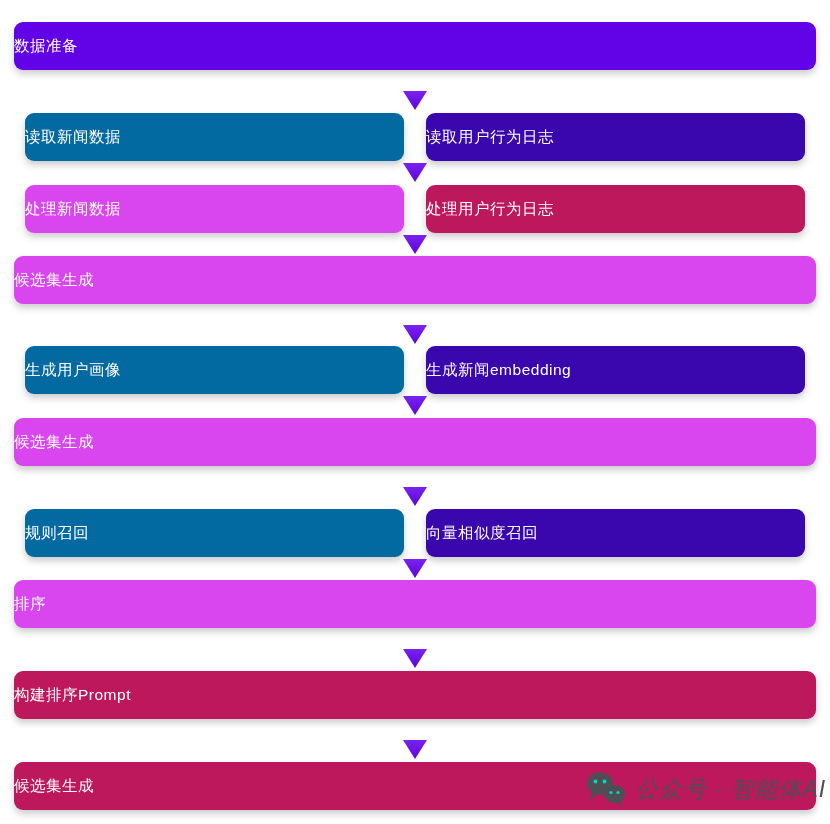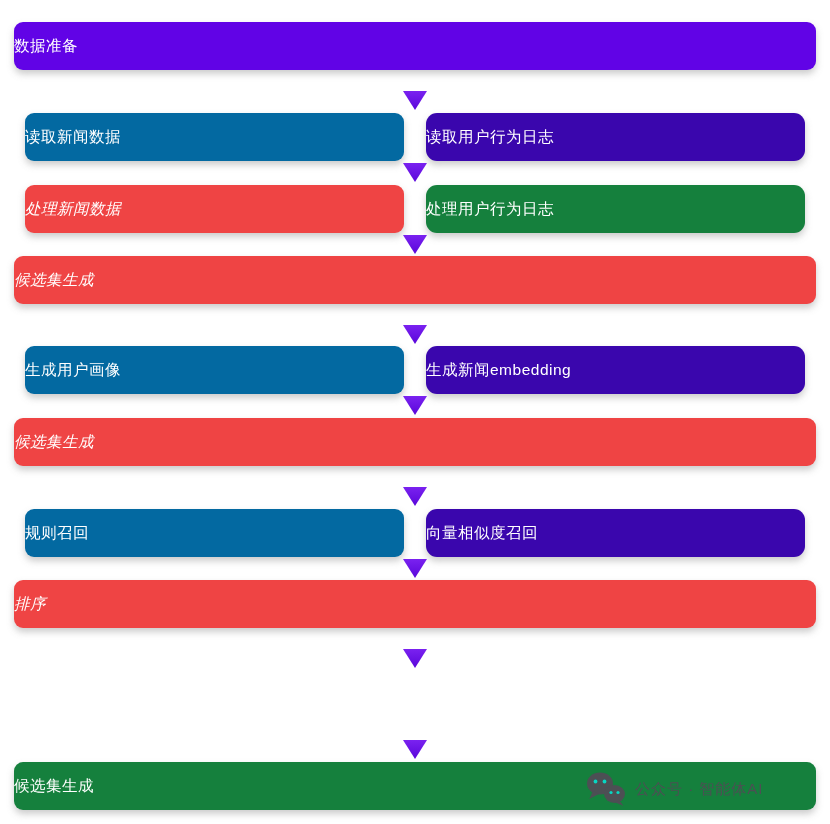--- a/index.html
+++ b/index.html
@@ -23,27 +23,27 @@
     align-items: center;
     justify-content: flex-start;
     color: #ffffff;
     font-size: 15.5px;
     letter-spacing: 0.5px;
     box-shadow: 0 4px 7px rgba(110, 110, 110, 0.35);
     box-sizing: border-box;
   }
   .full  { left: 14px; width: 802px; }
   .half-left  { left: 25px;  width: 379px; }
-  .half-right { left: 426px; width: 379px; border-radius: 11px; }
+  .half-right { left: 426px; width: 379px; }
 
   .c-violet      { background: #6103e6; }
   .c-lightpurple { background: #0369a1; }
   .c-darkpurple  { background: #3a06ad; }
-  .c-teal        { background: #ef4444; font-style: italic; }
-  .c-turquoise   { background: #15803d; }
+  .c-teal        { background: #d946ef; }
+  .c-turquoise   { background: #be185d; }
 
   .arrow {
     position: absolute;
     left: 403px;
     width: 24px;
     height: 19px;
     background: linear-gradient(180deg, #7a22f0 0%, #5a06da 100%);
     clip-path: polygon(0 0, 100% 0, 50% 100%);
   }
 
@@ -52,23 +52,24 @@
     left: 586px;
     top: 771px;
     height: 36px;
     display: flex;
     align-items: center;
     gap: 9px;
     color: #4d4f54;
     z-index: 5;
   }
   .watermark .wm-text {
-    font-size: 15px;
+    font-size: 23px;
     letter-spacing: 1px;
     white-space: nowrap;
+    font-style: italic;
   }
   .watermark svg { display: block; }
 </style>
 </head>
 <body>
 
 <div class="canvas">
 
   <div class="node full c-violet" style="top:22px">
     <span>数据准备</span>
@@ -123,20 +124,23 @@
   </div>
 
   <div class="arrow" style="top:559px"></div>
 
   <div class="node full c-teal" style="top:580px">
     <span>排序</span>
   </div>
 
   <div class="arrow" style="top:649px"></div>
 
+  <div class="node full c-turquoise" style="top:671px">
+    <span>构建排序Prompt</span>
+  </div>
 
   <div class="arrow" style="top:740px"></div>
 
   <div class="node full c-turquoise" style="top:762px">
     <span>候选集生成</span>
   </div>
 
   <div class="watermark">
     <span>
       <svg width="40" height="36" viewBox="0 0 40 36" xmlns="http://www.w3.org/2000/svg">

